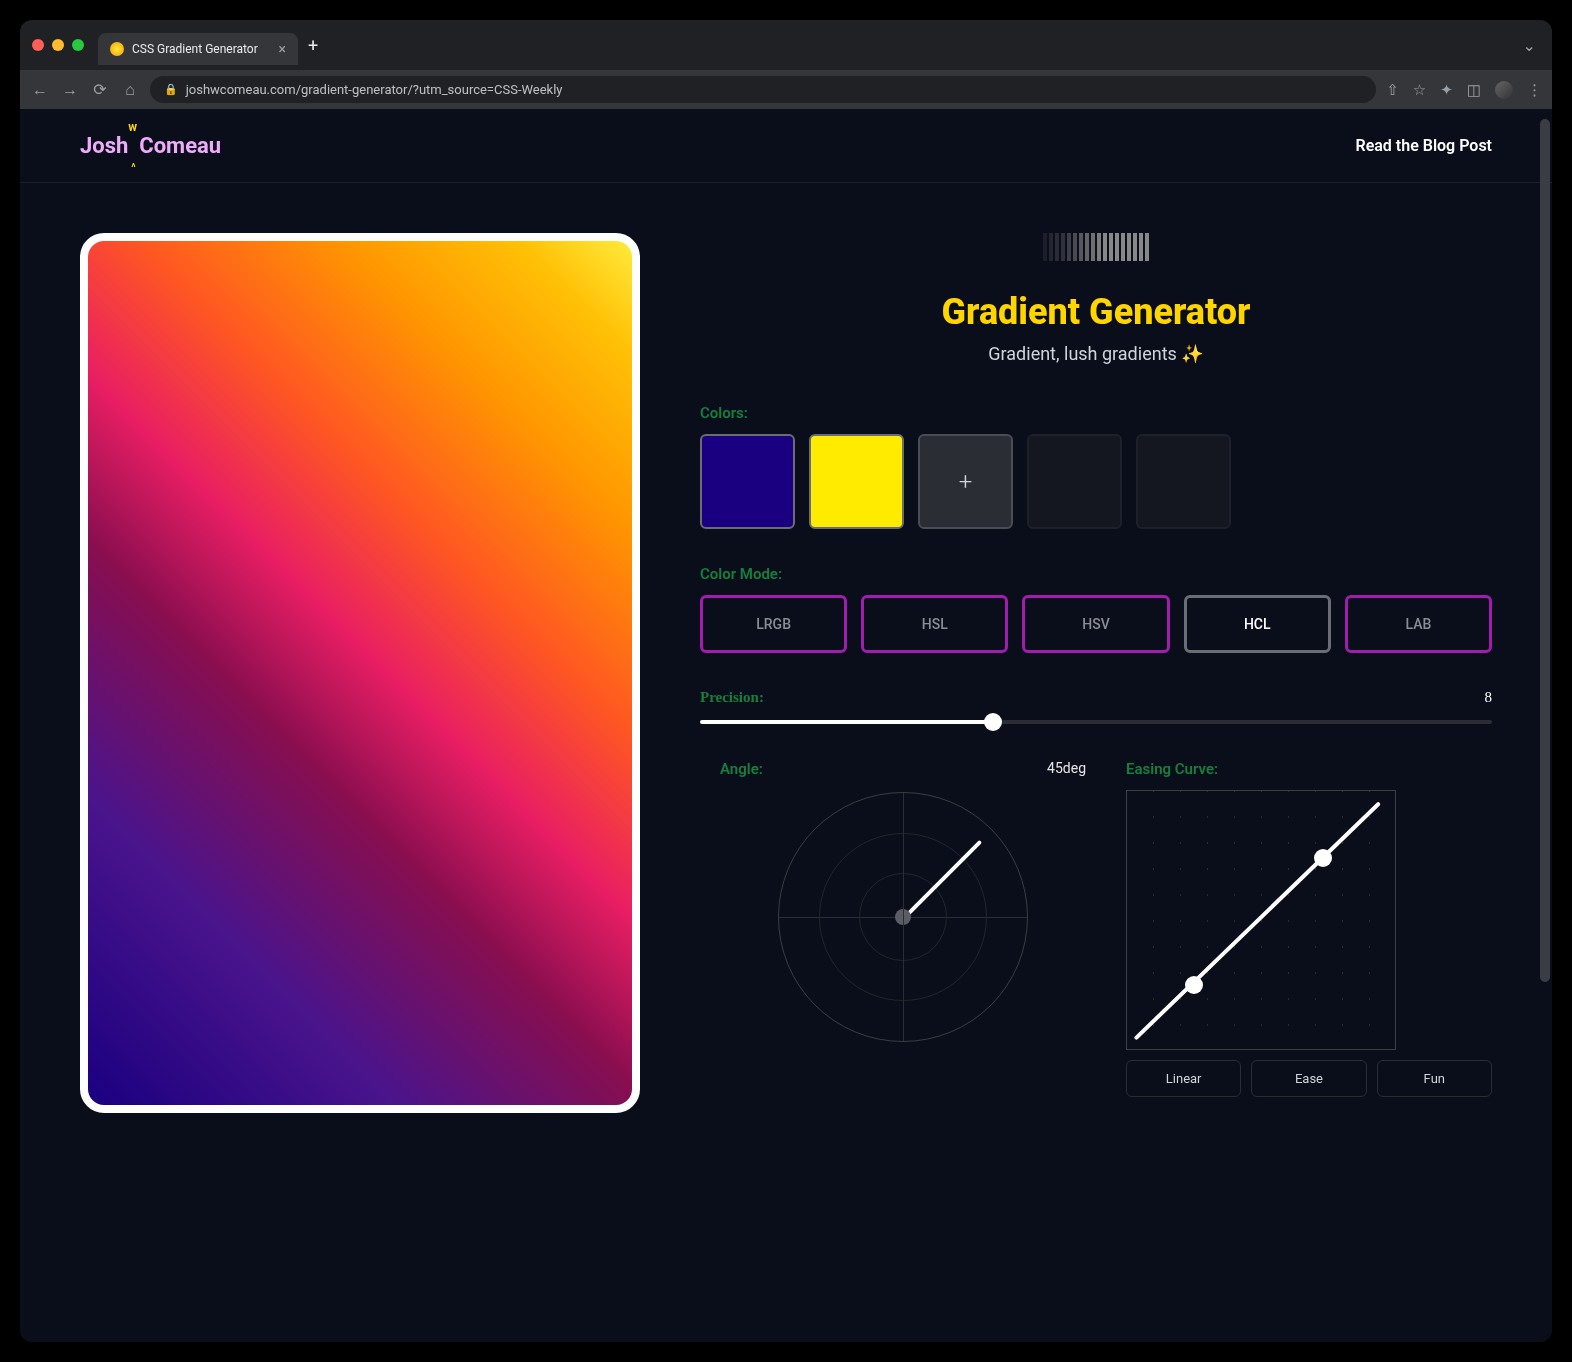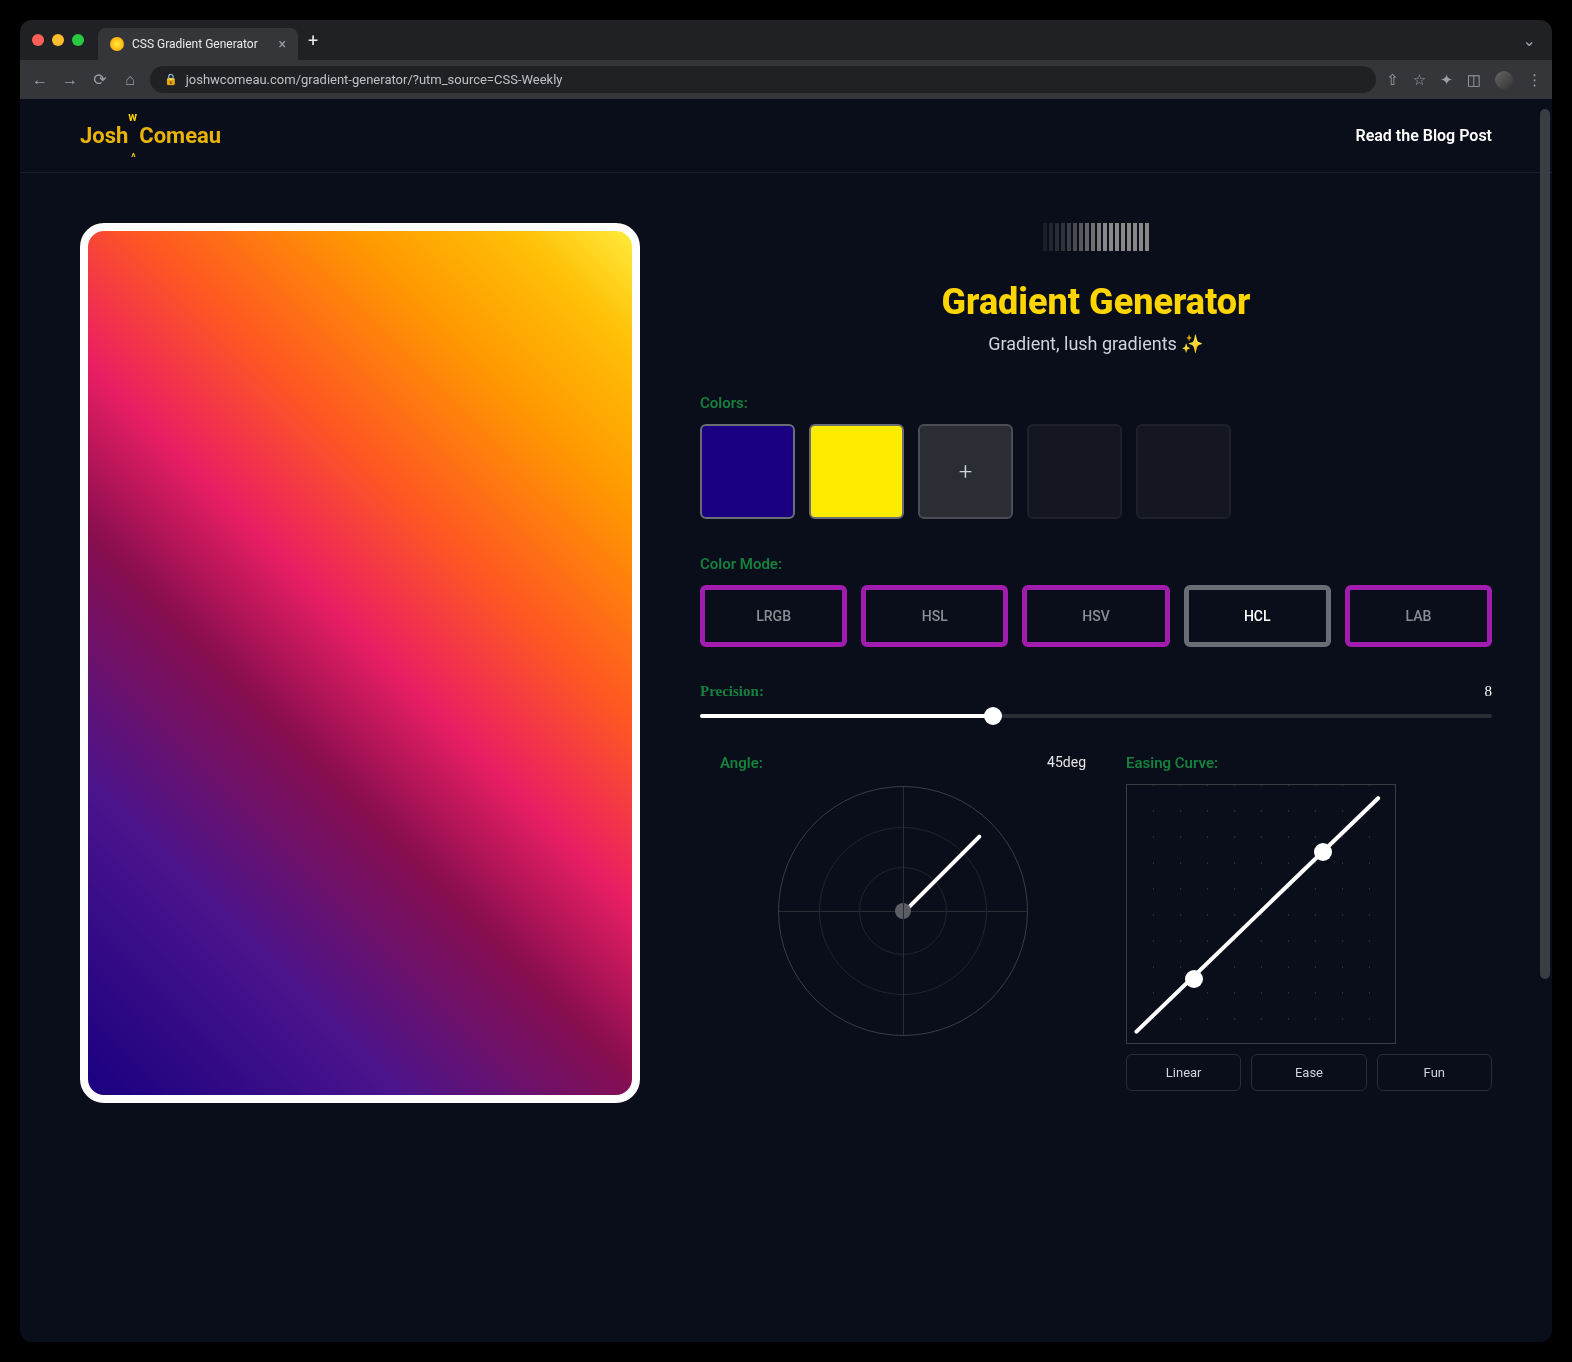--- a/index.html
+++ b/index.html
@@ -21,21 +21,21 @@
     flex-direction: column;
     box-shadow: 0 20px 60px rgba(0,0,0,0.5);
   }
   
   .browser-top {
     background: #202124;
   }
   .tab-strip {
     display: flex;
     align-items: center;
-    height: 40px;
+    height: 50px;
     padding-left: 12px;
   }
   .traffic-lights { display: flex; gap: 8px; margin-right: 14px; }
   .dot { width: 12px; height: 12px; border-radius: 50%; }
   .dot.red { background: #ff5f57; }
   .dot.yellow { background: #febc2e; }
   .dot.green { background: #28c840; }
   .tab {
     display: flex; align-items: center; gap: 8px;
     background: #35363a;
@@ -75,21 +75,21 @@
     background: #0a0e1a;
     overflow: hidden;
     position: relative;
   }
   .page-scroll { position:absolute; right:2px; top:10px; width:10px; height:70%; background:#3a3d44; border-radius:5px; }
   .header {
     display: flex; justify-content: space-between; align-items: center;
     padding: 24px 60px;
     border-bottom: 1px solid #1a1e2e;
   }
-  .logo { font-size: 22px; font-weight: 700; color: #eab308; }
+  .logo { font-size: 22px; font-weight: 700; color: #f0abfc; }
   .logo .w { position:relative; display:inline-block; }
   .logo .w::before { content:"w"; position:absolute; top:-13px; left:0; font-size:12px; color:#ffd500; }
   .logo .w::after { content:"^"; position:absolute; bottom:-15px; left:3px; font-size:10px; color:#ffd500; }
   .blog-link { color:#fff; font-size:16px; font-weight:600; }
 
   .main {
     display: flex;
     gap: 60px;
     padding: 50px 60px;
   }
@@ -129,21 +129,21 @@
   .swatch.active-1 { background: #1a0080; border-color: #6a6d74; }
   .swatch.active-2 { background: #ffeb00; border-color: #6a6d74; }
   .swatch.add { background: #2a2d34; border: 2px solid #4a4d54; cursor: pointer; }
   .swatch.empty { background: #14171f; border-color: #1e212a; }
   .plus { color: #d0d4dc; font-size: 24px; font-weight: 300; }
 
   .modes { display: flex; gap: 14px; margin-bottom: 36px; }
   .mode-btn {
     flex:1;
     padding: 18px 0;
-    border: 5px solid #a21caf;
+    border: 3px solid #a21caf;
     border-radius: 6px;
     background: transparent;
     color: #8a8d94;
     font-size: 14px;
     font-weight: 500;
     text-align: center;
     cursor: pointer;
   }
   .mode-btn.selected { border-color: #6a6d74; color: #fff; }
 

